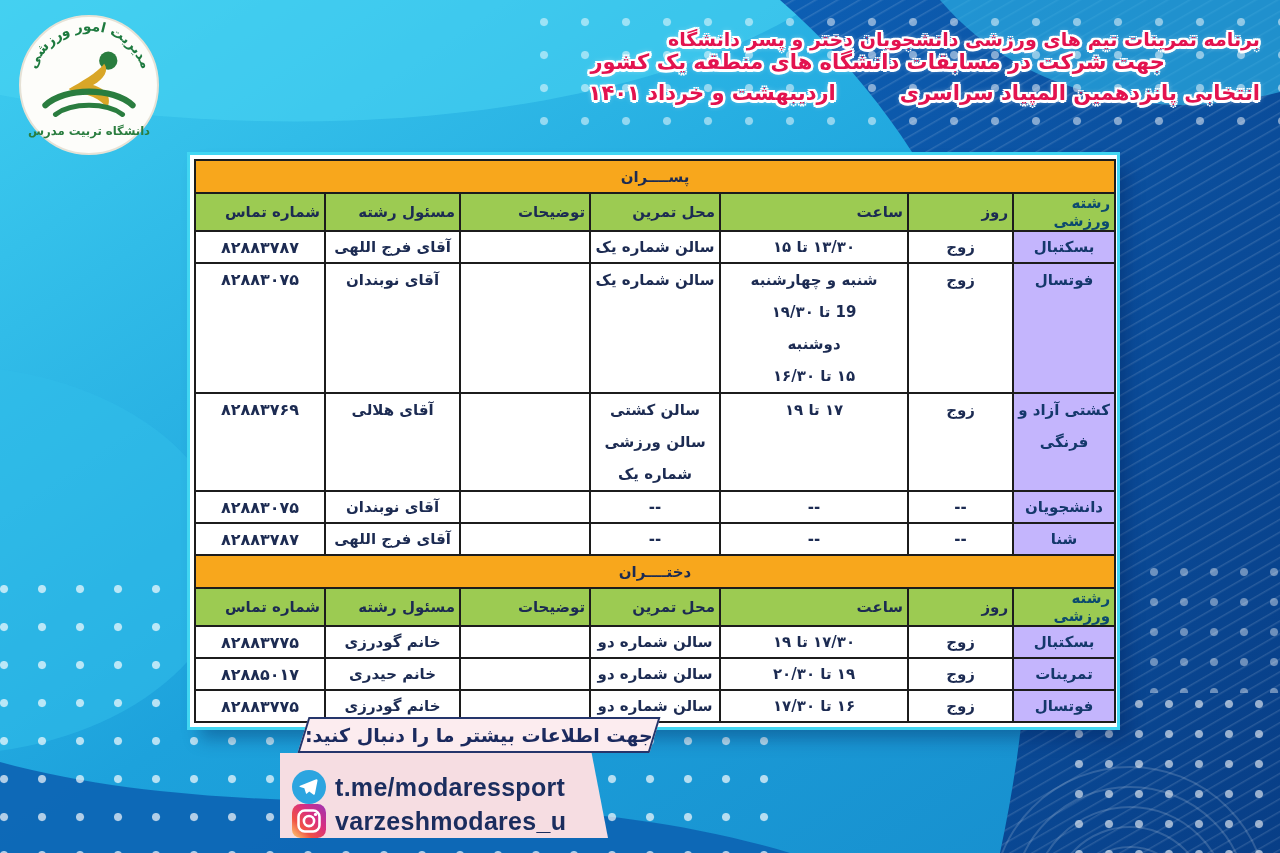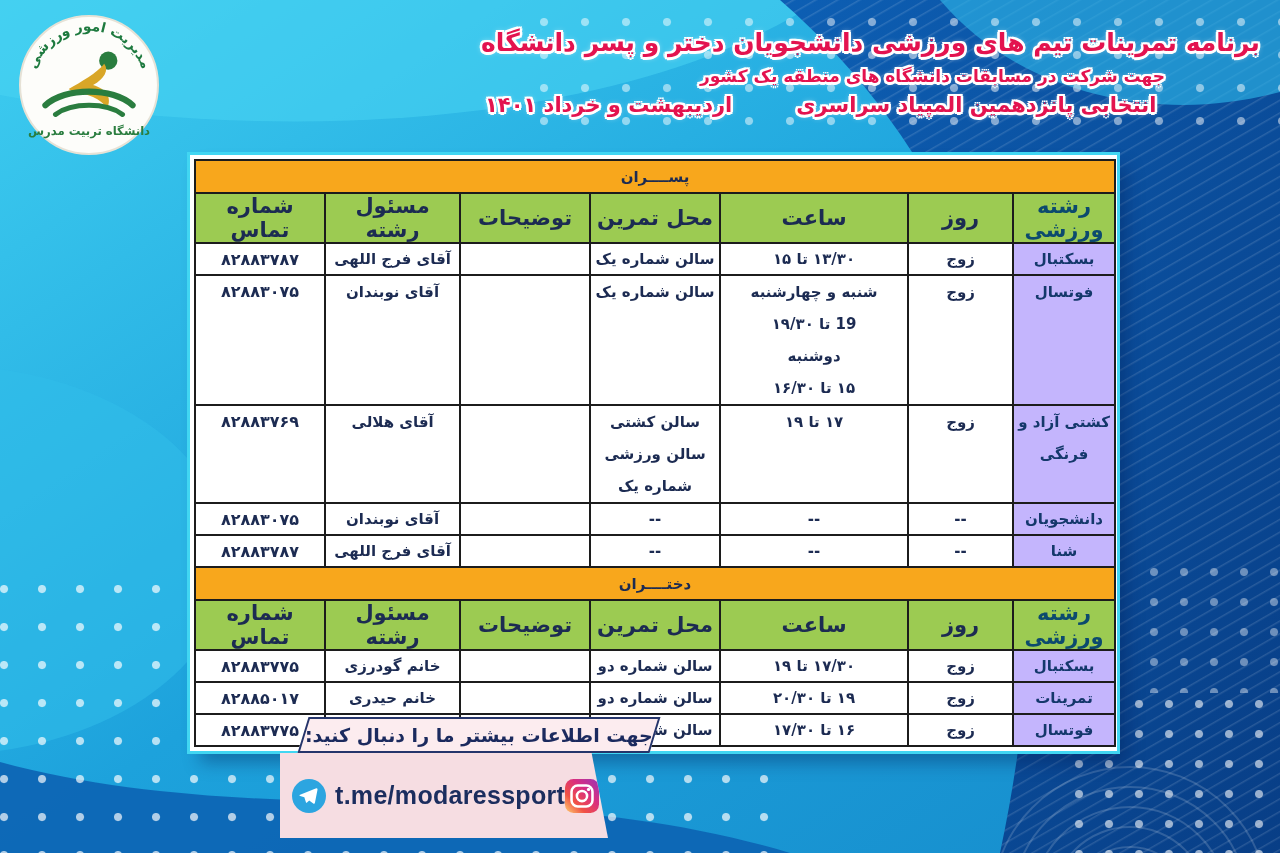--- a/index.html
+++ b/index.html
@@ -21,56 +21,56 @@
 
   
   .titles{position:absolute;right:20px;top:28px;direction:rtl;text-align:right;}
   .t-outline{
     color:#e3134f;font-weight:bold;
     text-shadow:
       -2px -2px 0 #fff, 2px -2px 0 #fff, -2px 2px 0 #fff, 2px 2px 0 #fff,
       0 -2.5px 0 #fff, 0 2.5px 0 #fff, -2.5px 0 0 #fff, 2.5px 0 0 #fff,
       0 0 6px rgba(255,255,255,.9);
   }
-  .t1{font-size:25px;margin:0 0 9px 0;}
-  .t2{font-size:17px;margin:0 95px 7px 0;}
+  .t1{font-size:19px;margin:0 0 0 0;}
+  .t2{font-size:21px;margin:0 95px 7px 0;}
   .t3{font-size:21px;display:flex;justify-content:flex-end;gap:64px;margin-left:4px;}
 
   
   .panel{
     position:absolute;left:190px;top:155px;width:927px;box-sizing:border-box;
     background:#ffffff;padding:4px;
     outline:3px solid #41d6f2;
     box-shadow:10px 12px 16px rgba(0,25,80,.35);
   }
   table.sched{width:100%;border-collapse:collapse;table-layout:fixed;}
   .sched td,.sched th{
     border:2px solid #1c1c1c;text-align:center;vertical-align:middle;
     font-weight:bold;color:#1c2b52;font-size:15px;padding:0 4px;overflow:hidden;
   }
   .title-cell{background:#f8a71c;color:#14386b;font-size:23px;height:31px;letter-spacing:1px;}
-  .sched th{background:#9ccb52;height:26px;font-size:21px;}
+  .sched th{background:#9ccb52;height:26px;font-size:15px;text-align:right;}
   .sched th.sport-h{color:#0c4a6e;}
   td.sport{background:#c4b5fd;color:#14386b;line-height:30px;}
   tr.single{height:32px;}
   .multi{white-space:pre-line;line-height:32px;}
   tr.tall td{vertical-align:top;line-height:32px;}
   td.phone{font-size:16px;letter-spacing:1px;}
 
   
   .follow-label{
     position:absolute;left:303px;top:717px;width:352px;height:36px;
     background:#fcecef;border:2px solid #25356b;box-sizing:border-box;
     transform:skewX(-17deg);display:flex;align-items:center;justify-content:center;
   }
   .follow-label span{transform:skewX(17deg);color:#1b2a5e;font-size:19px;font-weight:bold;direction:rtl;}
   .follow-panel{
     position:absolute;left:280px;top:753px;width:328px;height:85px;box-sizing:border-box;
     background:#f6dde2;clip-path:polygon(0 0,95% 0,100% 100%,0 100%);
-    display:flex;flex-direction:row;justify-content:space-evenly;padding:17px 12px;
+    display:flex;flex-direction:column;justify-content:space-evenly;padding:17px 12px;
   }
   .social-row{display:flex;align-items:center;gap:9px;direction:ltr;cursor:pointer;}
   .social-row svg{width:34px;height:34px;flex:0 0 auto;}
   .social-text{
     color:#1b2d5e;font-weight:bold;font-size:25px;letter-spacing:.3px;
     font-family:"Liberation Sans",sans-serif;
   }
 </style>
 </head>
 <body>

